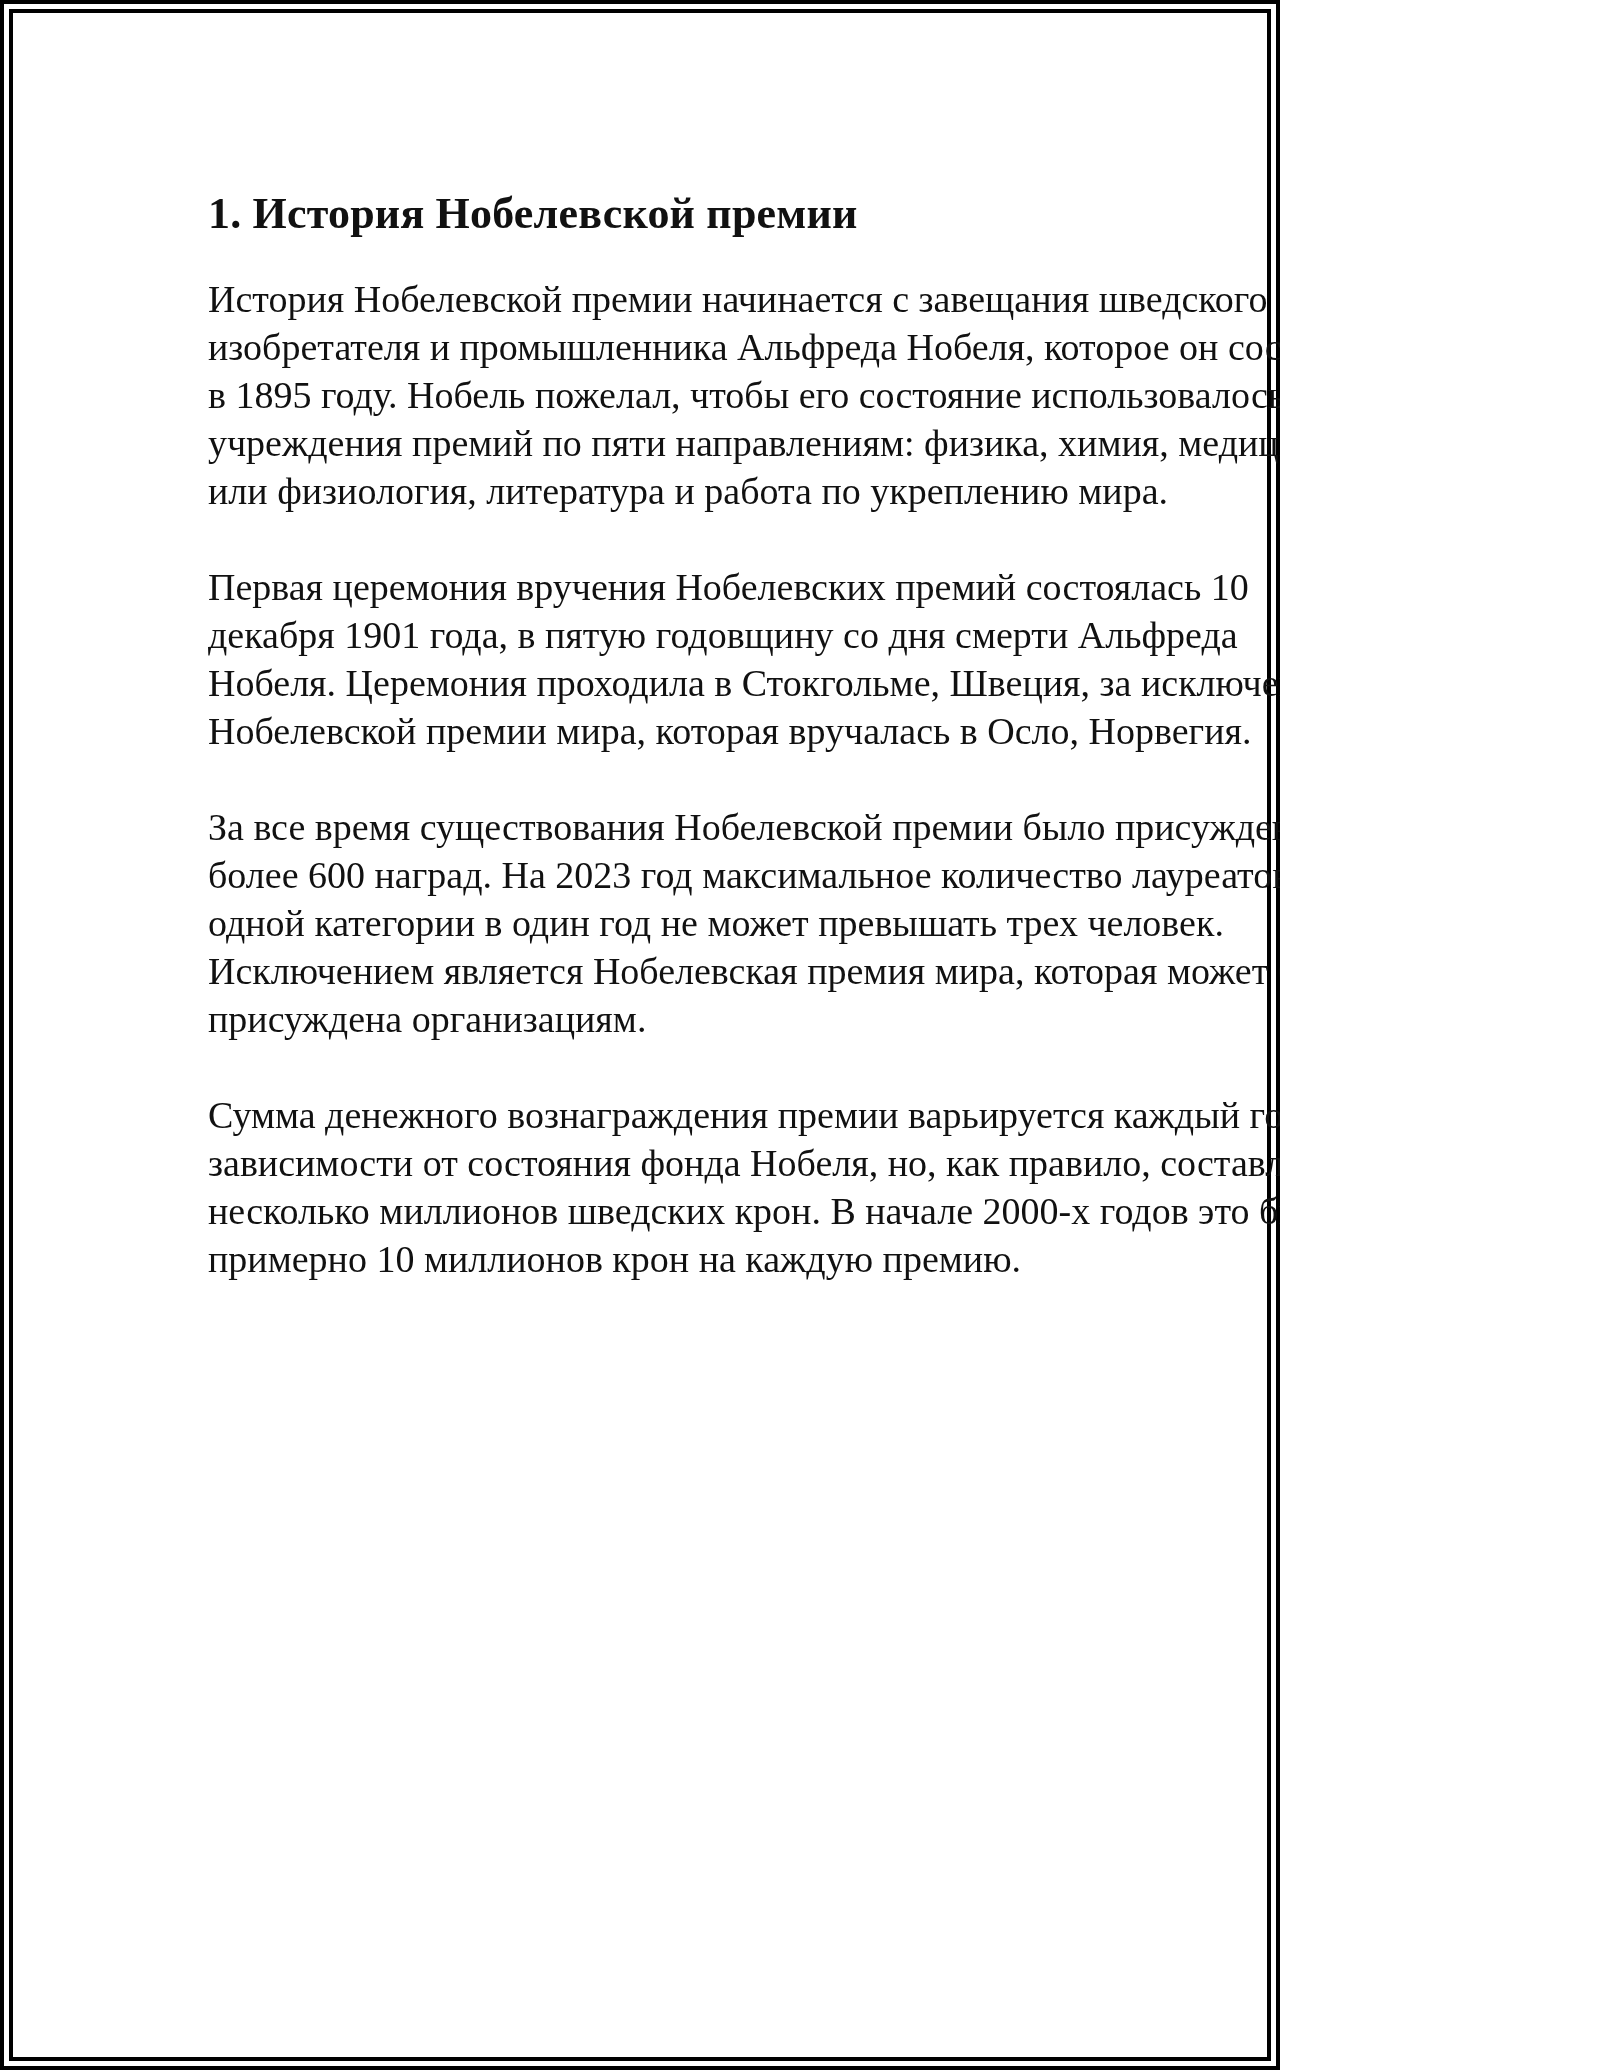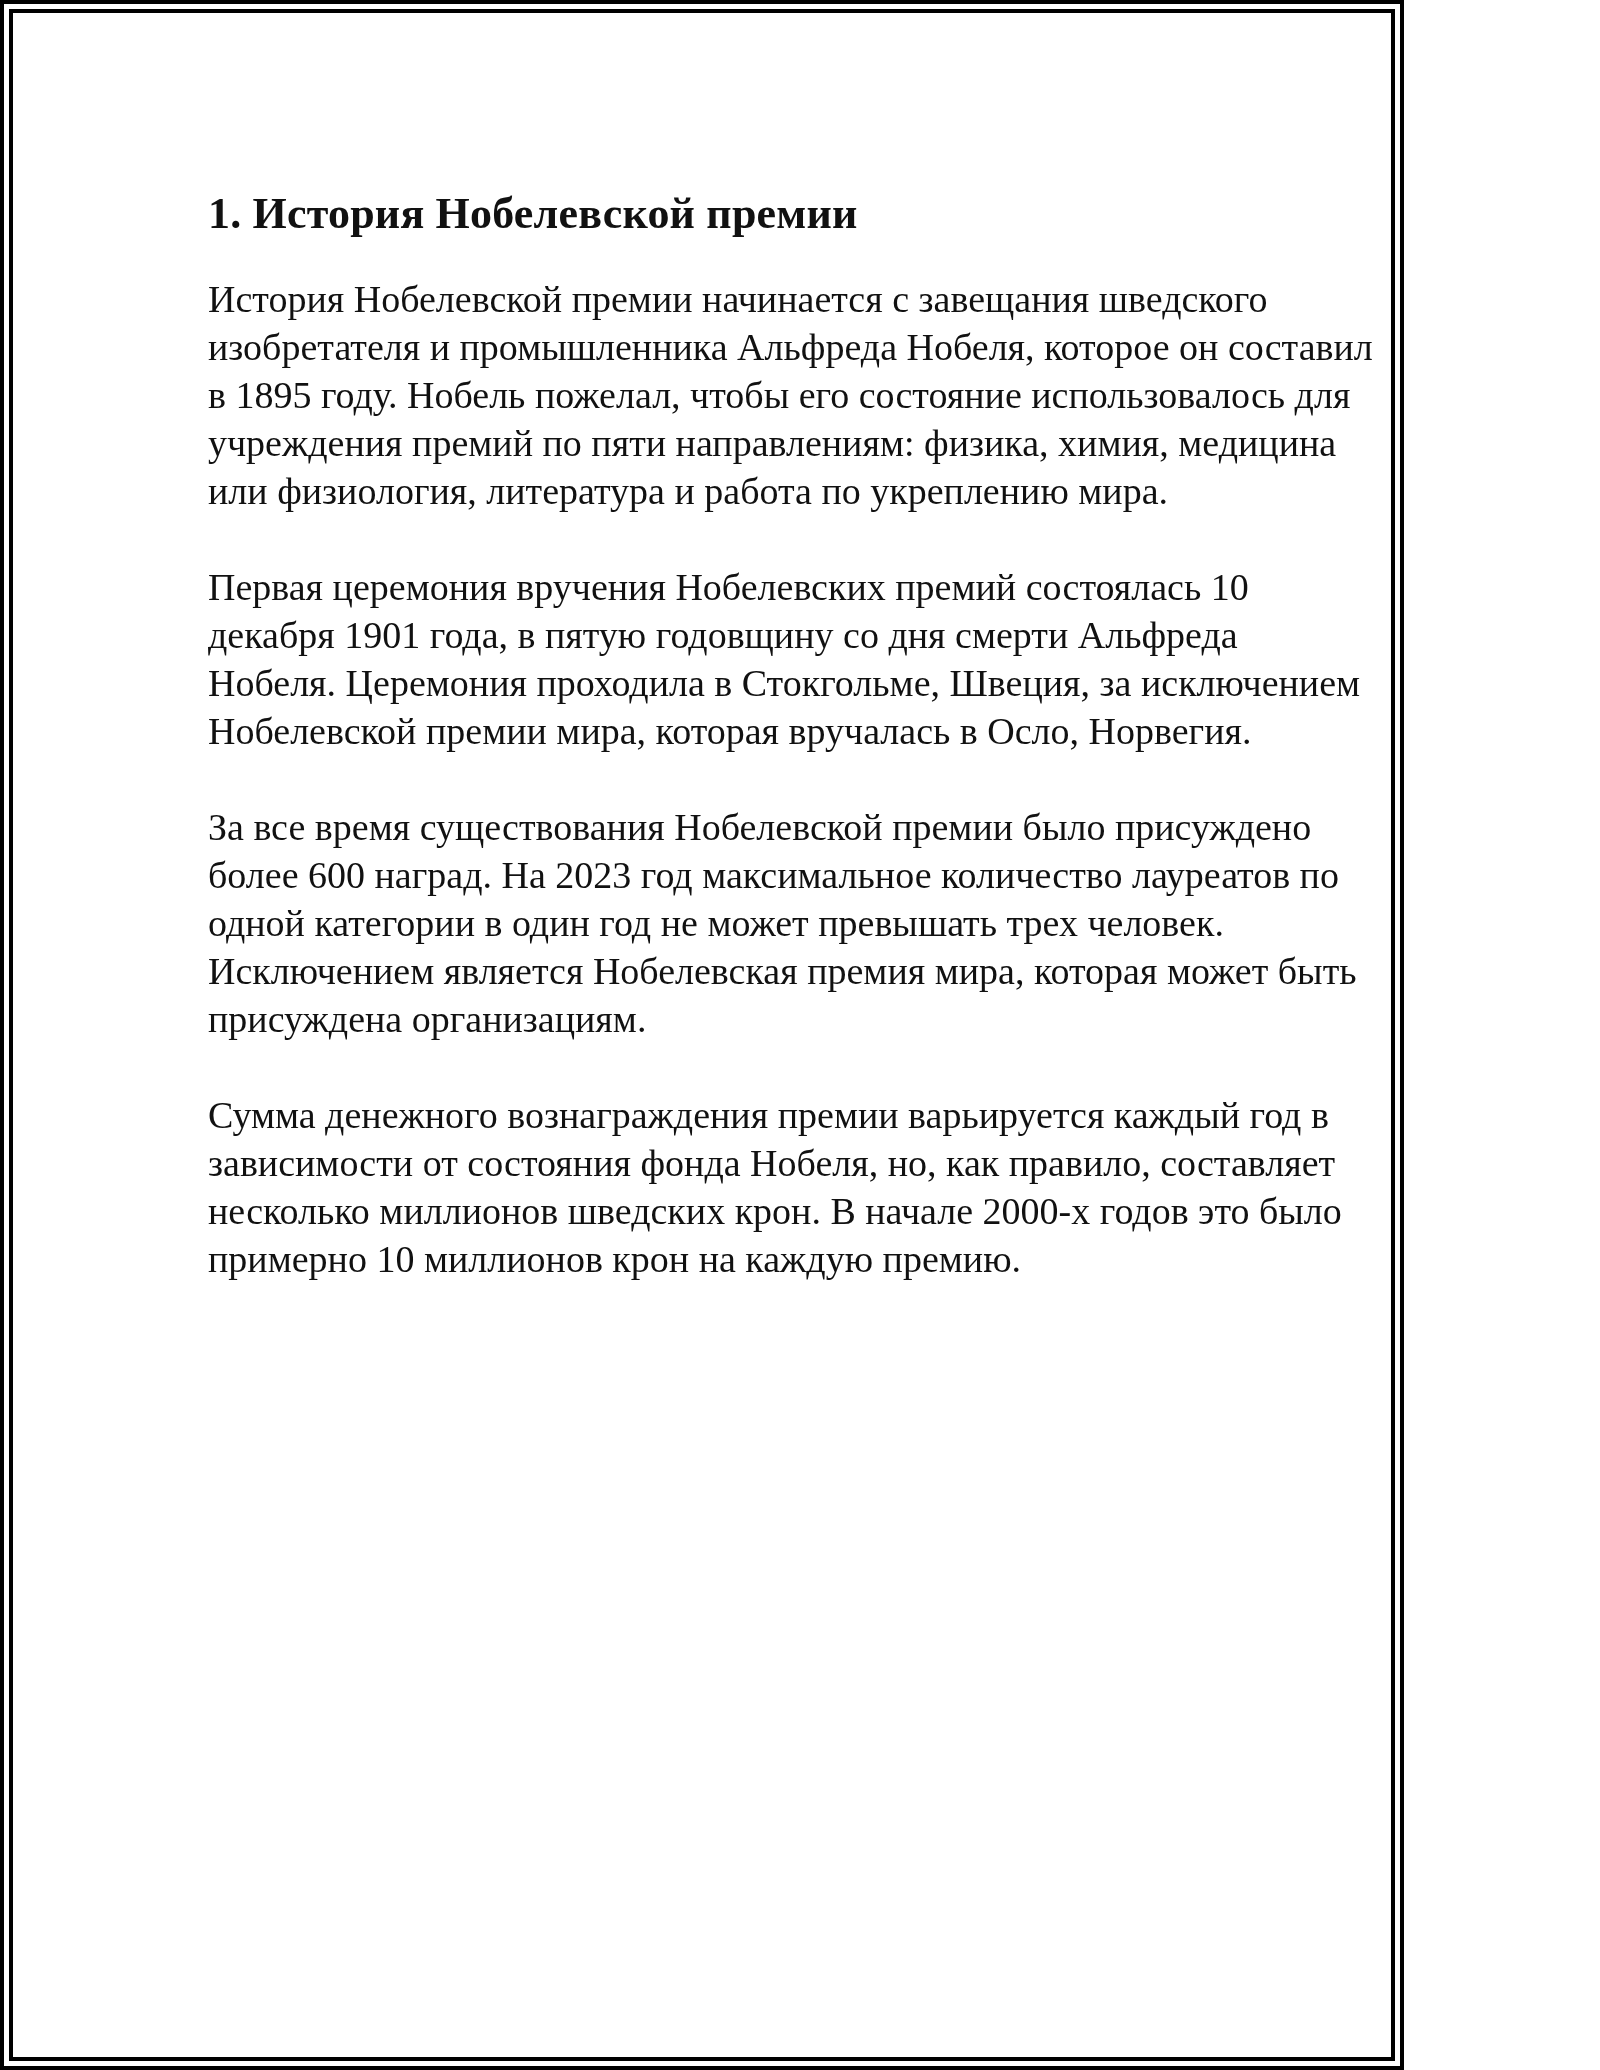--- a/index.html
+++ b/index.html
@@ -3,21 +3,21 @@
 <meta charset="utf-8">
 <title>Document Page</title>
 <style>
   html, body {
     margin: 0;
     padding: 0;
     background: #ffffff;
   }
   .page {
     position: relative;
-    width: 1404px;
+    width: 1280px;
     height: 2070px;
     background: #ffffff;
     font-family: "Liberation Serif", "DejaVu Serif", serif;
     color: #111111;
     overflow: hidden;
     box-sizing: border-box;
   }
   .frame-outer {
     position: absolute;
     inset: 0;

